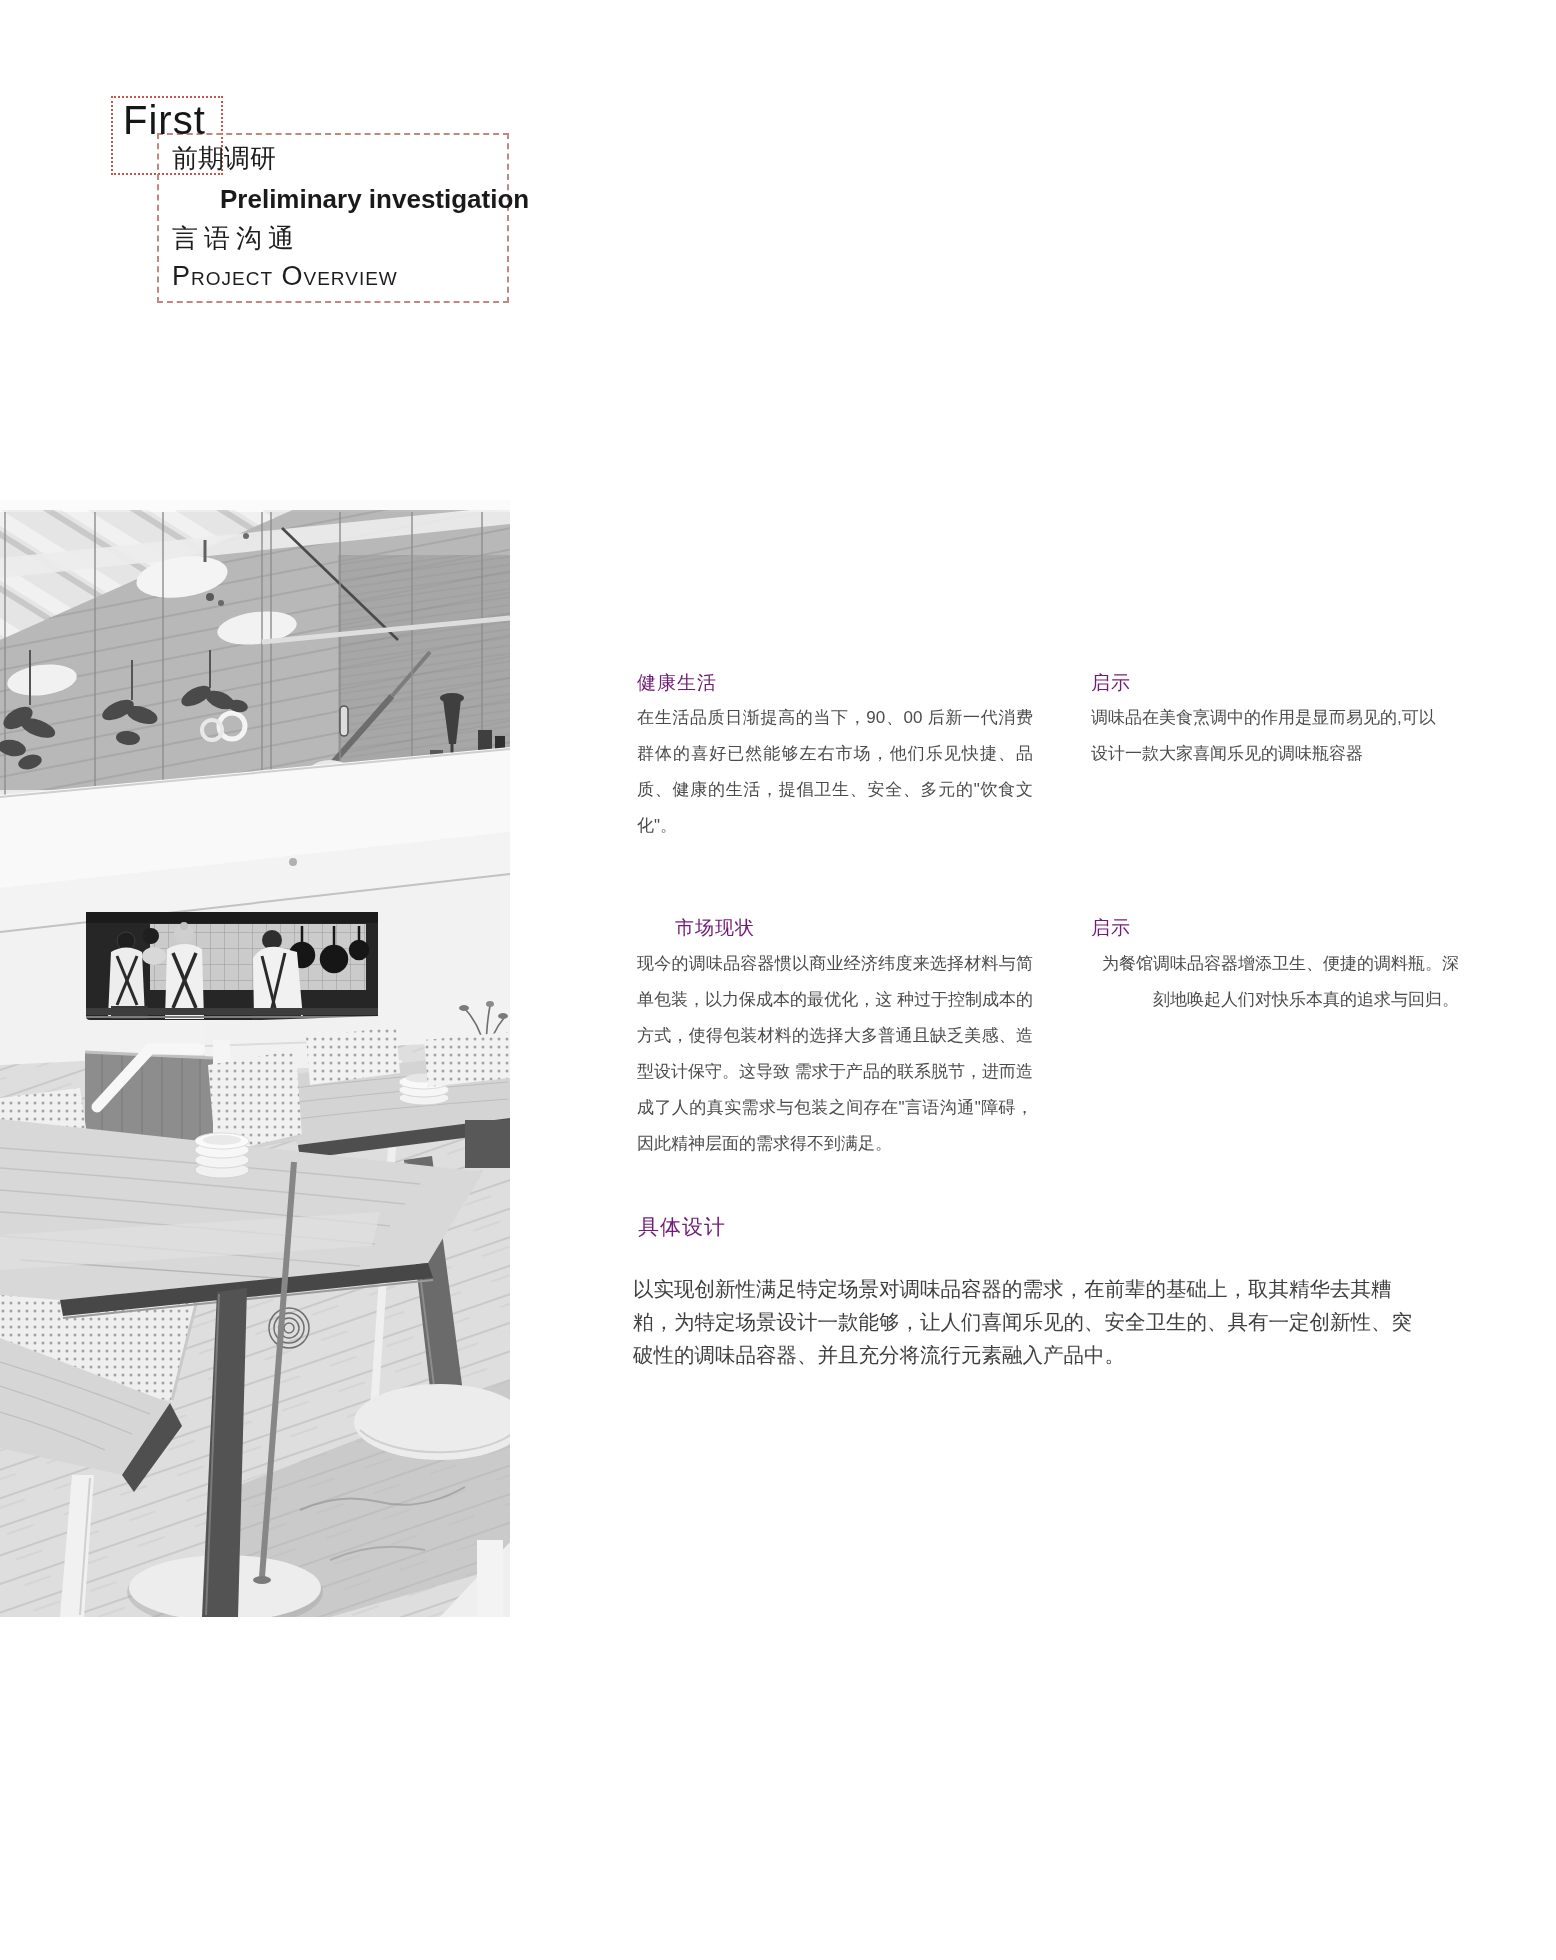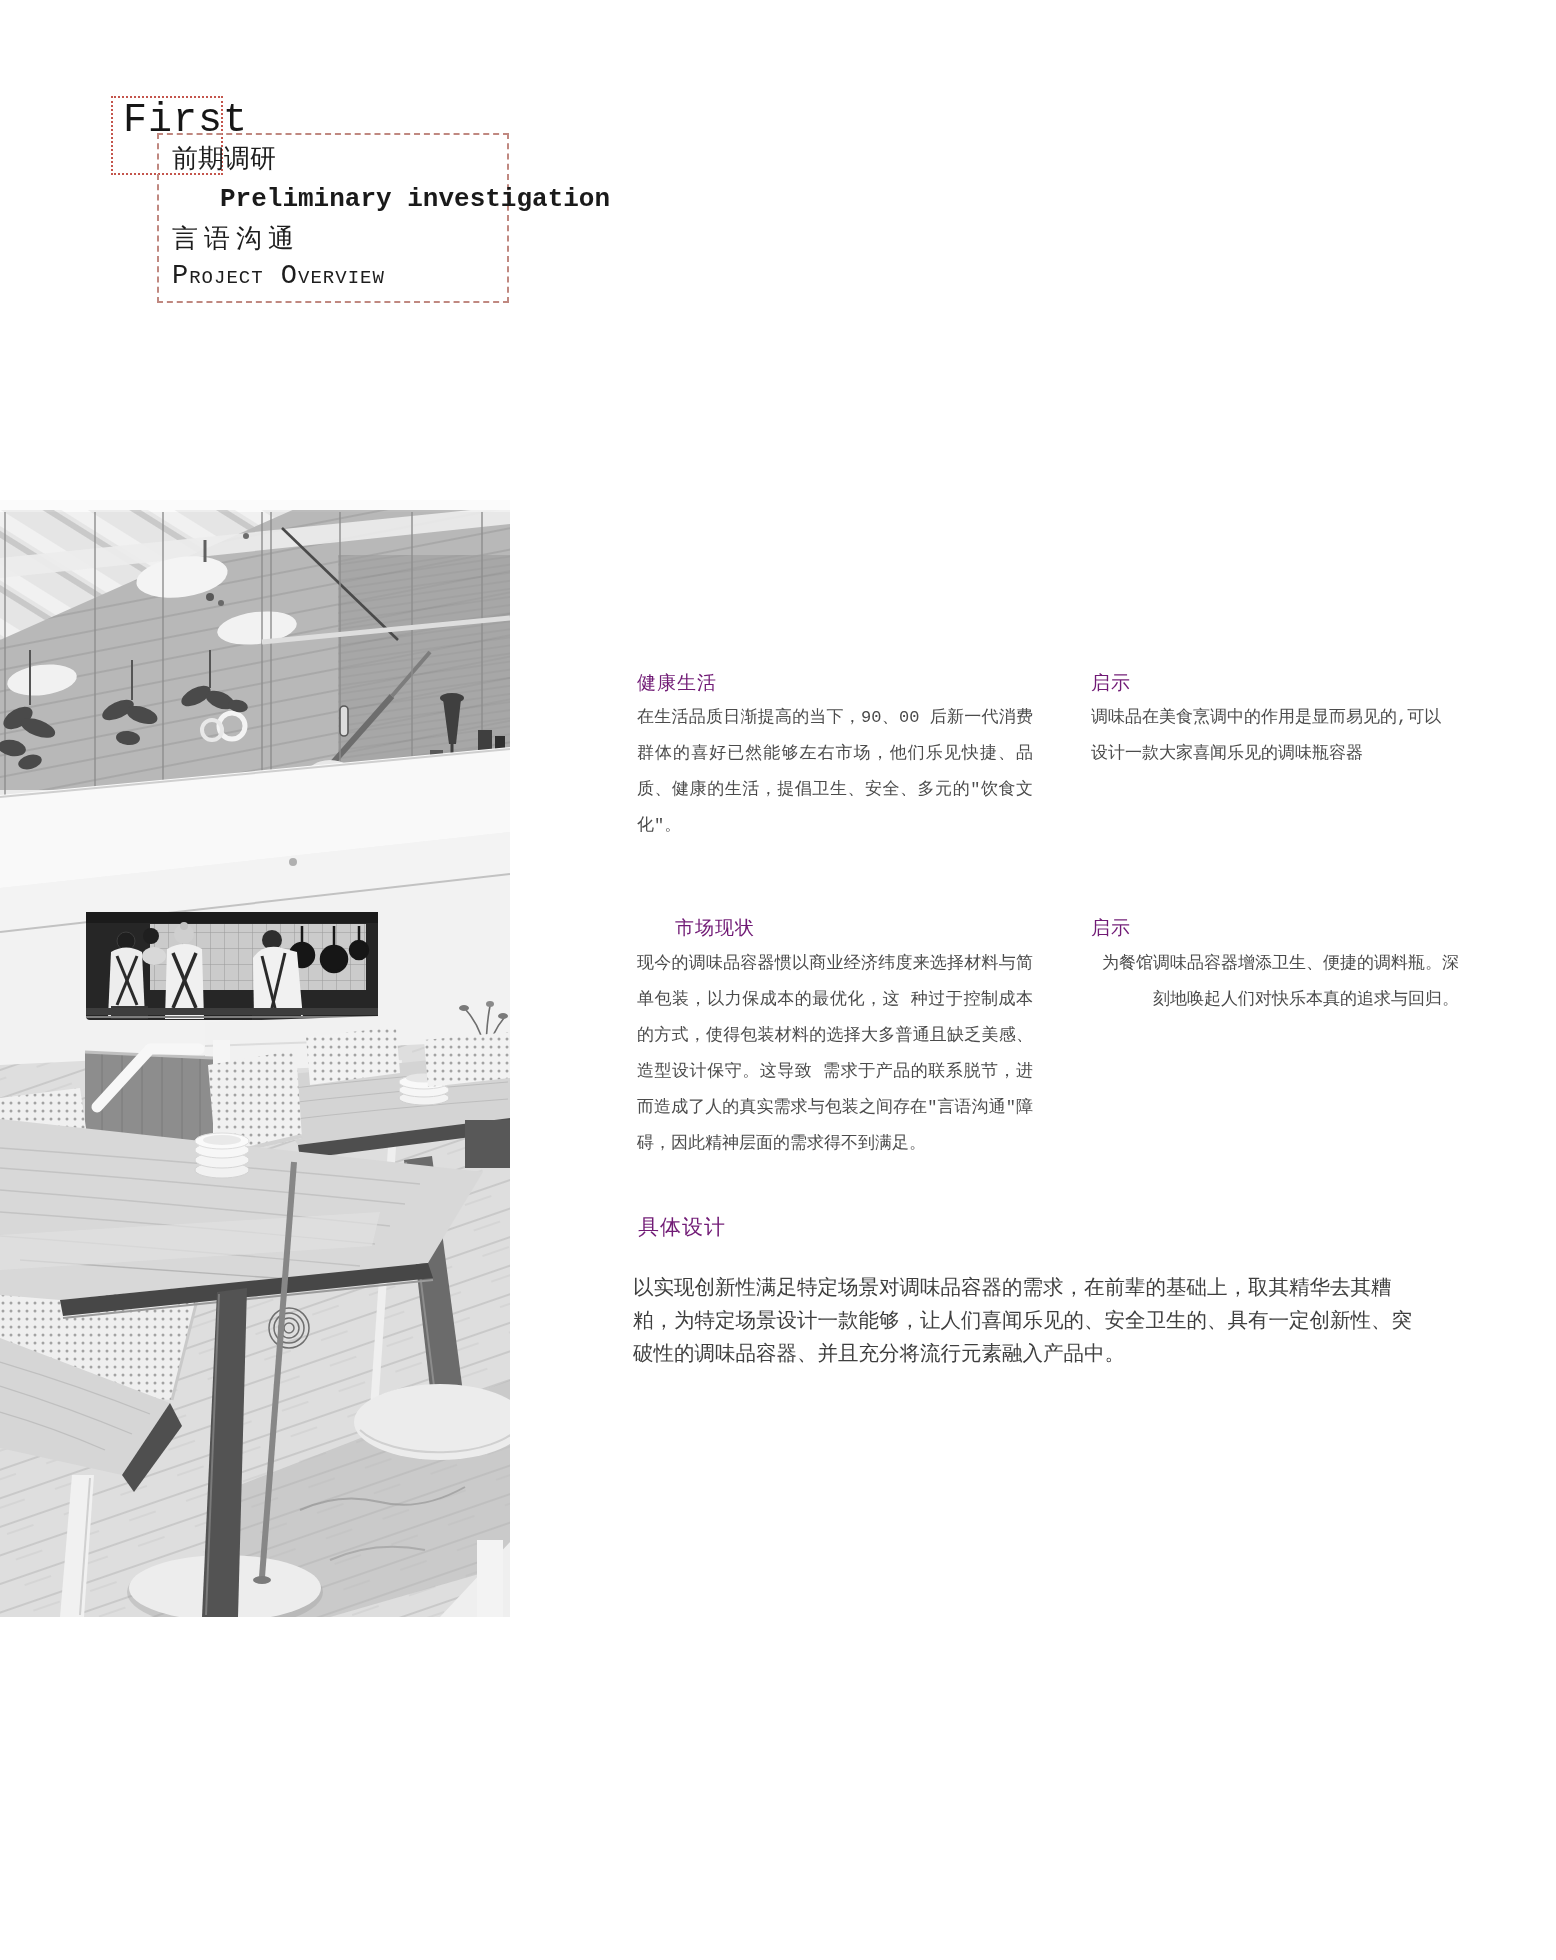--- a/index.html
+++ b/index.html
@@ -1,18 +1,18 @@
 <!DOCTYPE html>
 <html><head>
 <meta charset="utf-8">
 <style>
   html,body{margin:0;padding:0;background:#ffffff;}
   .page{
     position:relative;width:1556px;height:1892px;background:#ffffff;overflow:hidden;
-    font-family:Liberation Mono, monospace;color:#333;
+    font-family:Liberation Sans, sans-serif;color:#333;
   }
   
   .first-box{
     position:absolute;left:111px;top:96px;width:112px;height:79px;
     border:2px dotted #c4554c;box-sizing:border-box;
   }
   .first-label{
     position:absolute;left:123px;top:98px;font-size:40px;color:#161616;
     letter-spacing:1px;z-index:3;
   }

